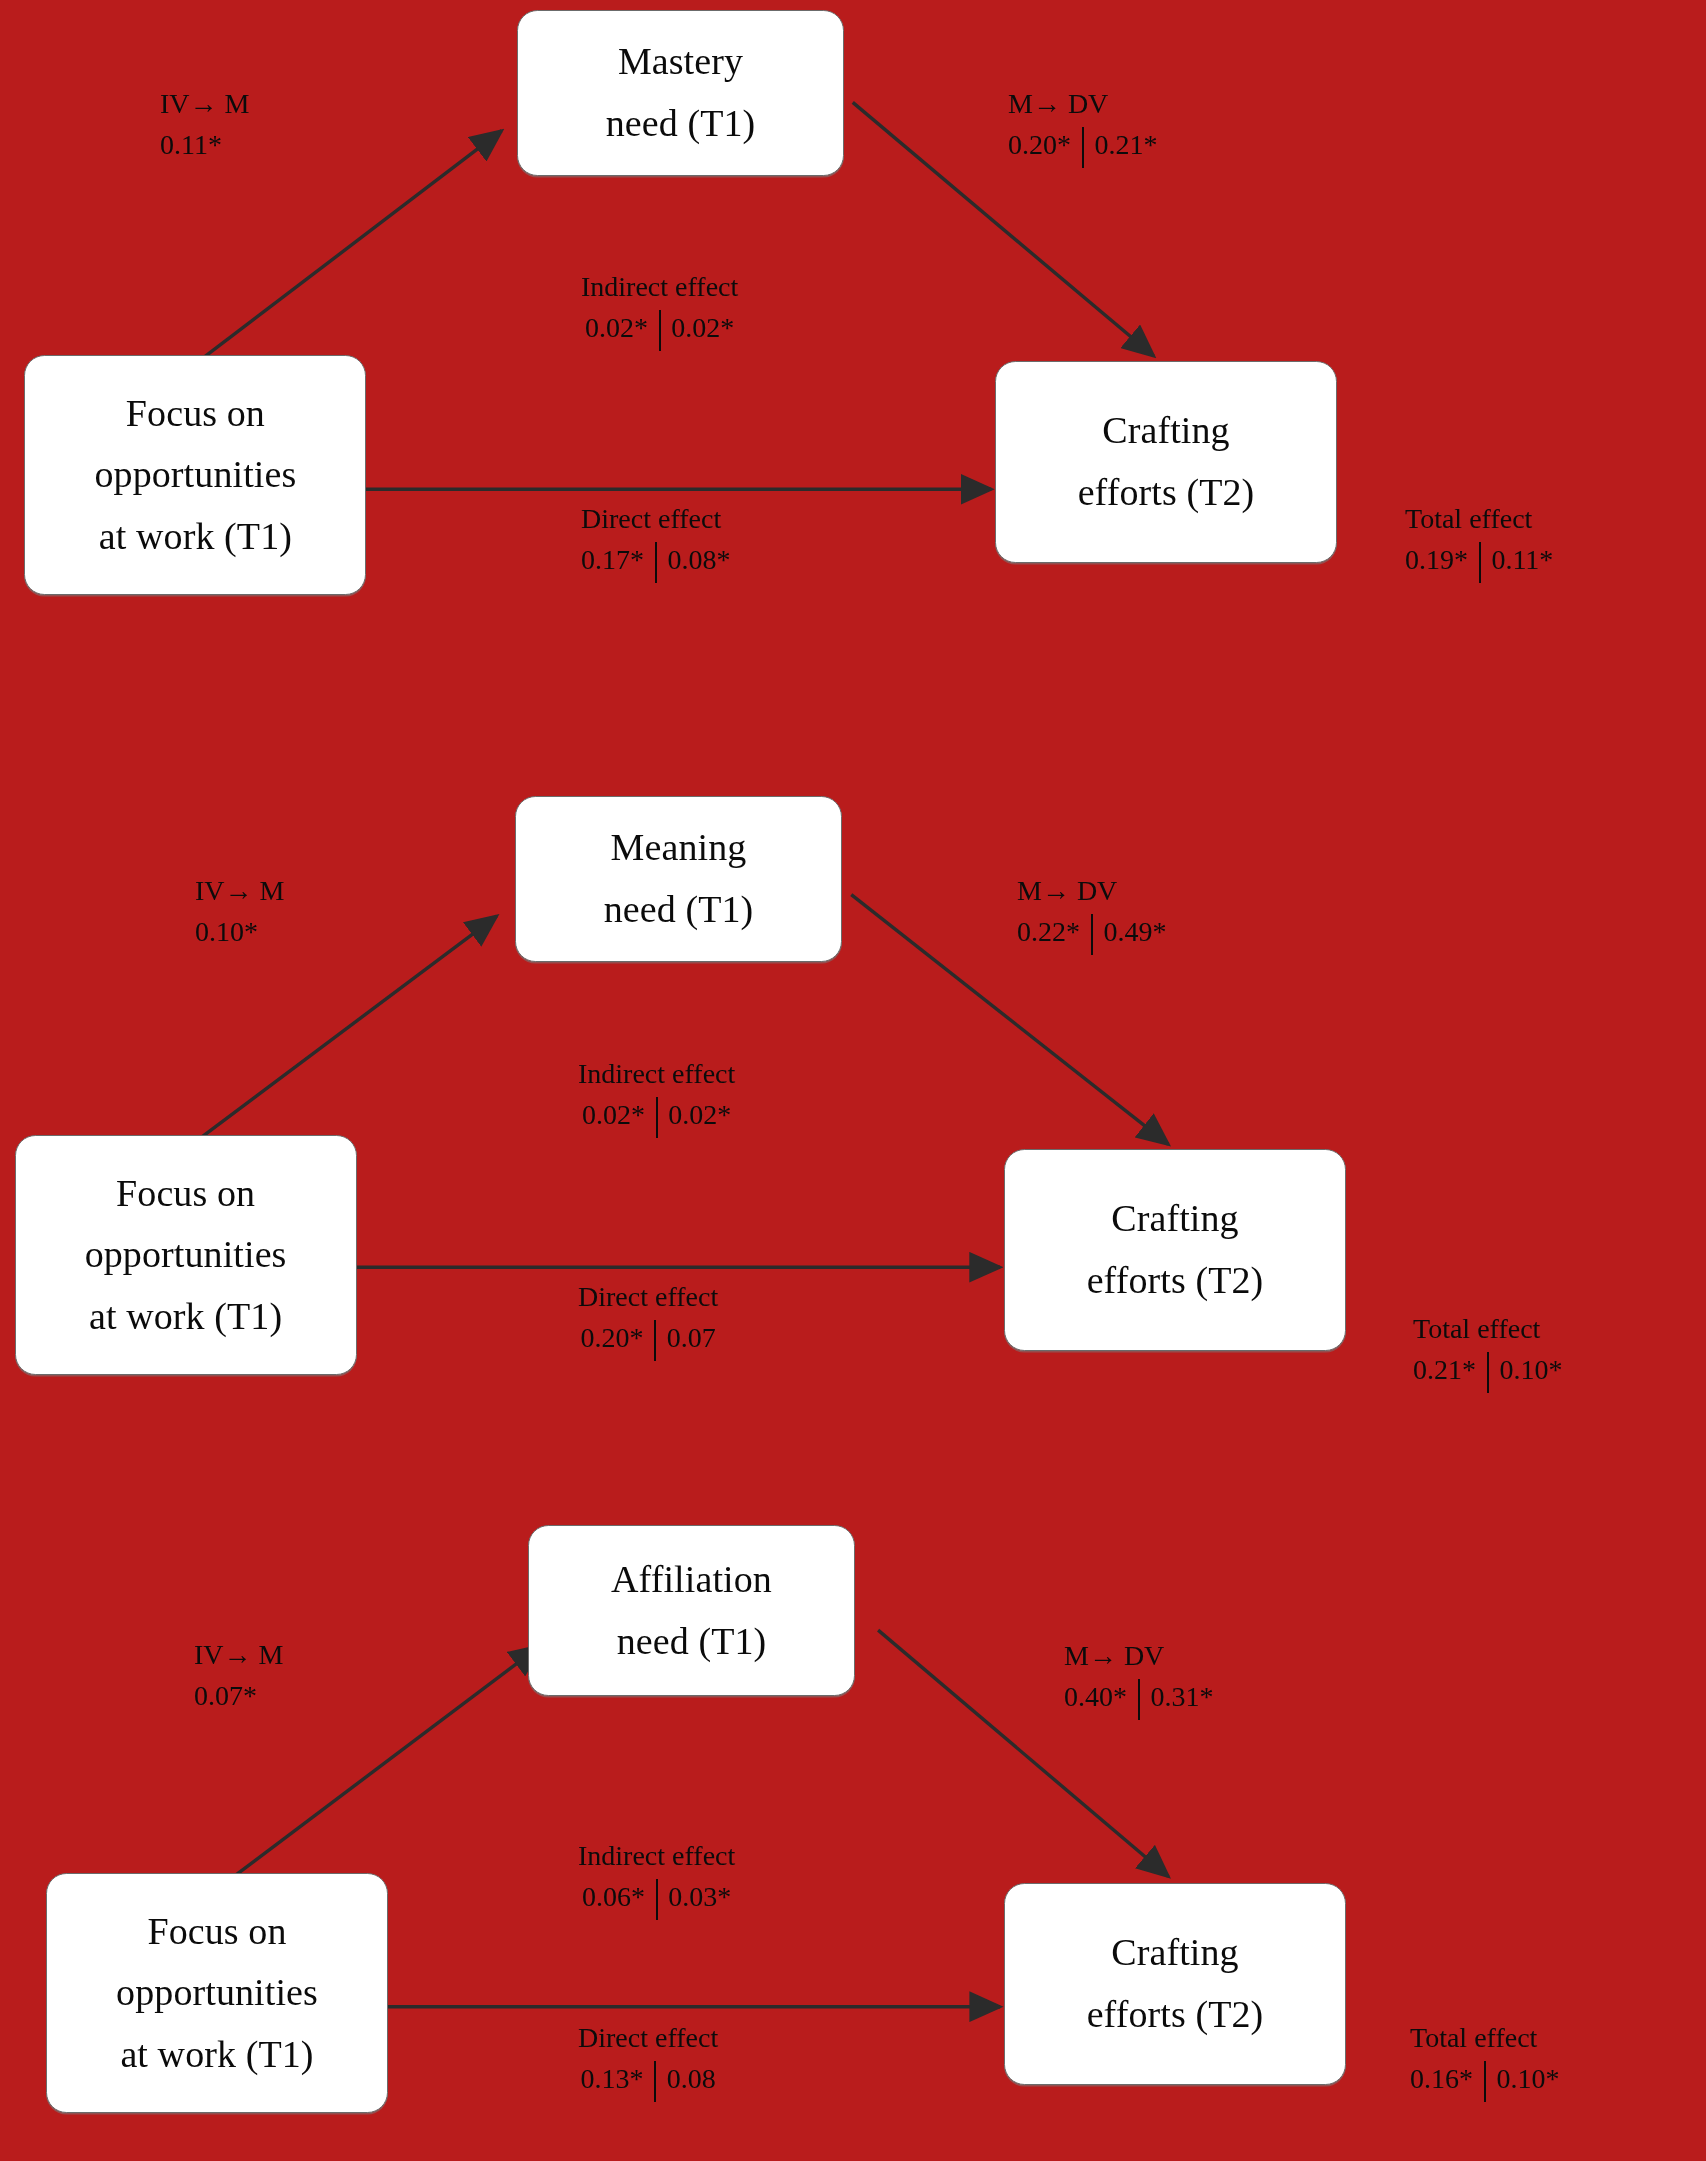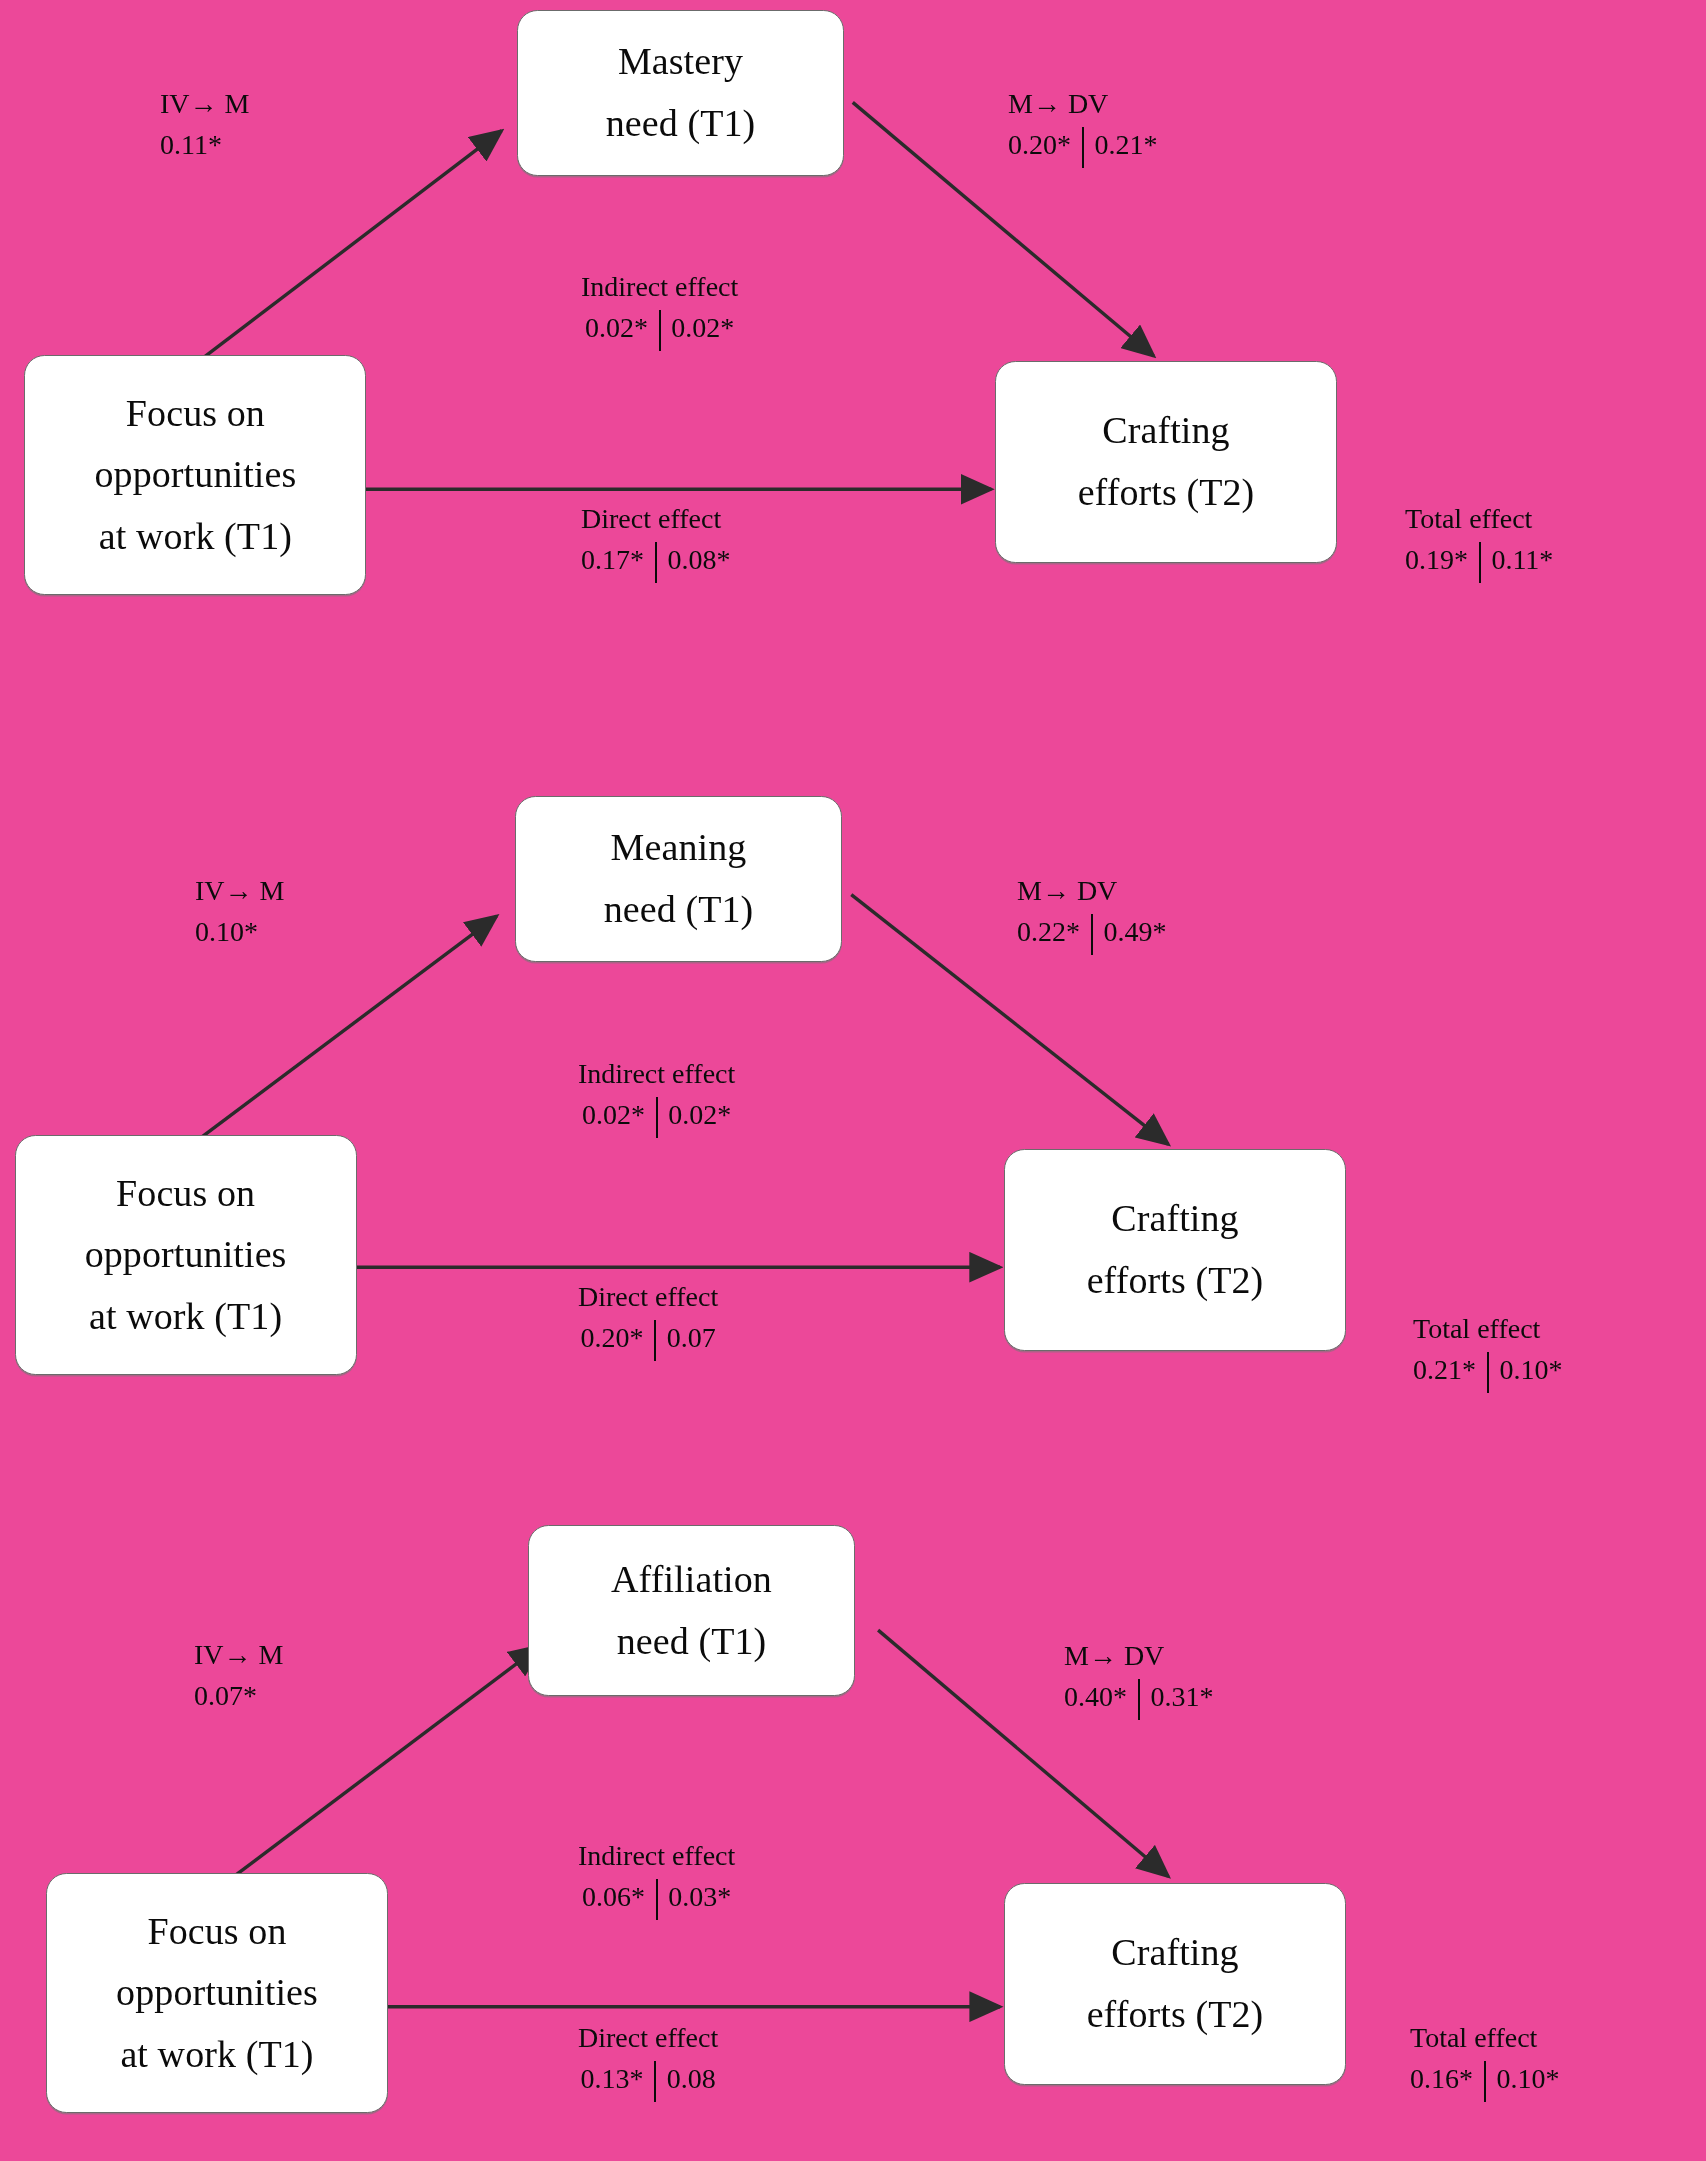--- a/index.html
+++ b/index.html
@@ -12,21 +12,21 @@
     height: 2161px;
     font-family: "Liberation Serif", "DejaVu Serif", serif;
     color: #000000;
     -webkit-font-smoothing: antialiased;
   }
   #canvas {
     position: relative;
     width: 1706px;
     height: 2161px;
     overflow: hidden;
-    background: #ec4899;
+    background: #b91c1c;
   }
   .panel {
     position: absolute;
     left: 0;
     width: 1706px;
   }
   .panel-svg {
     position: absolute;
     left: 0;
     top: 0;

